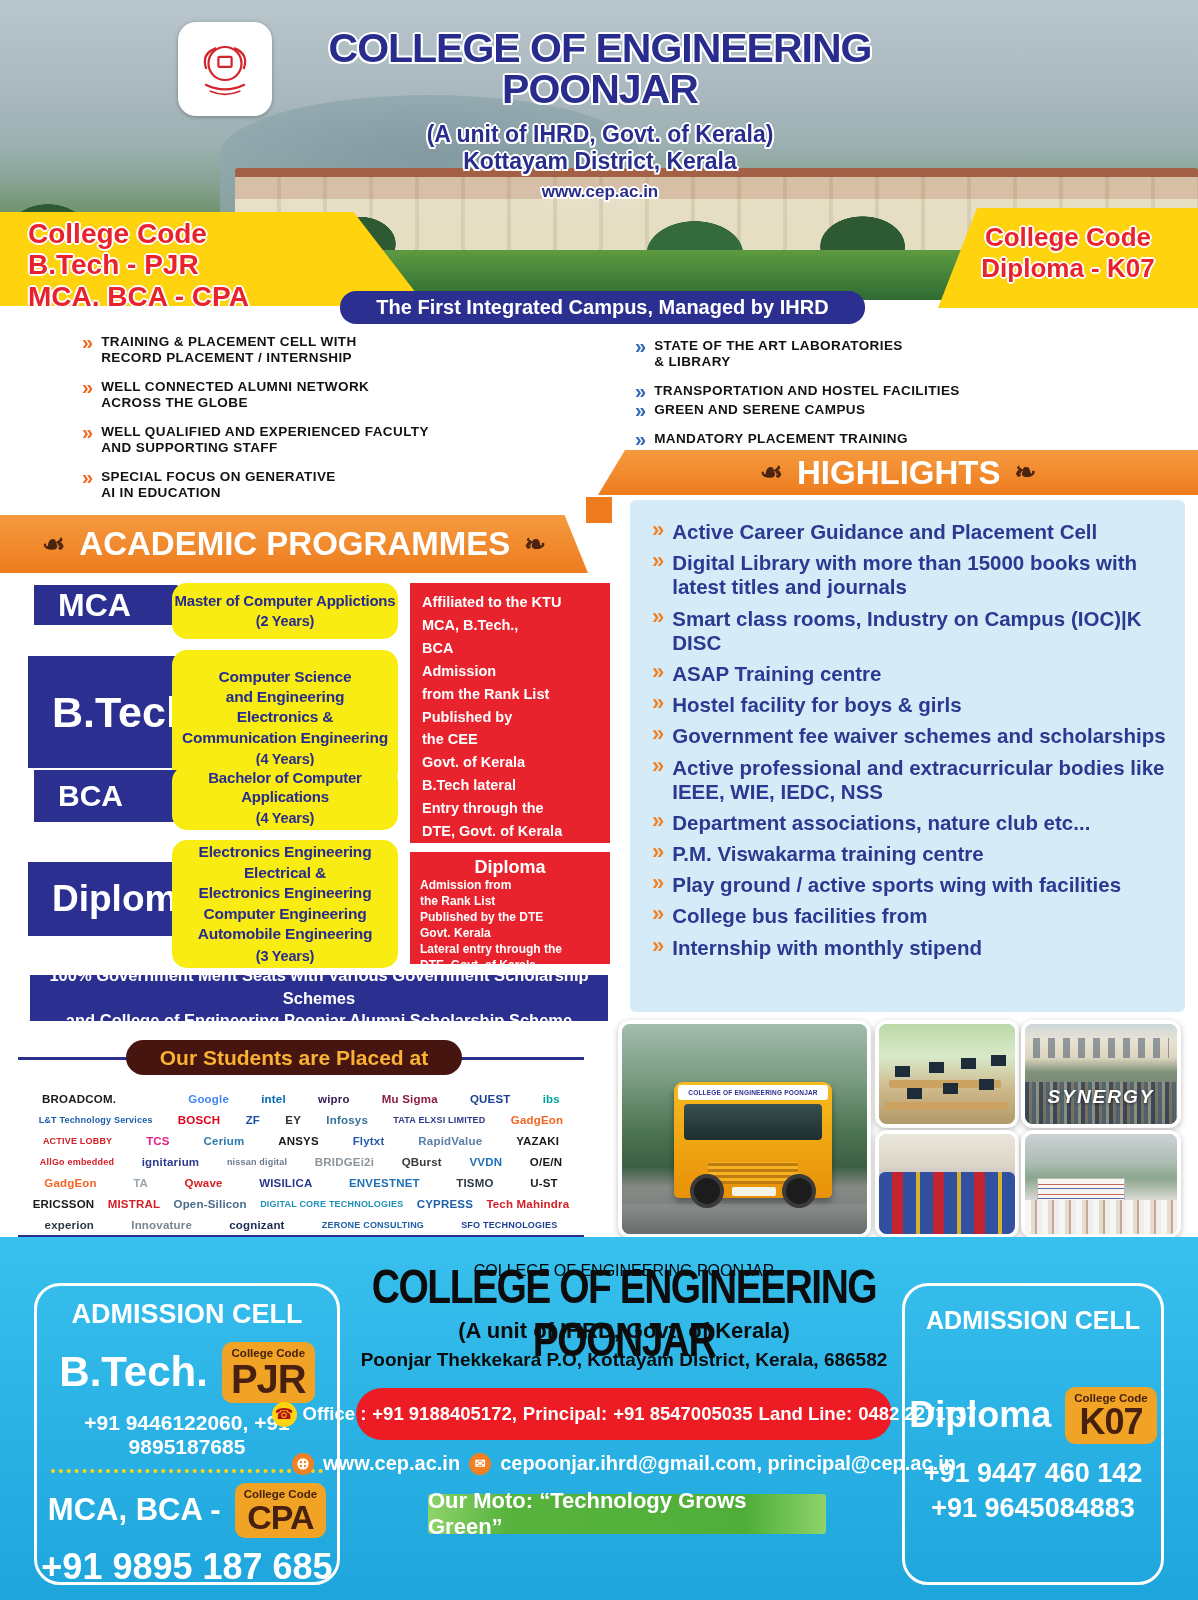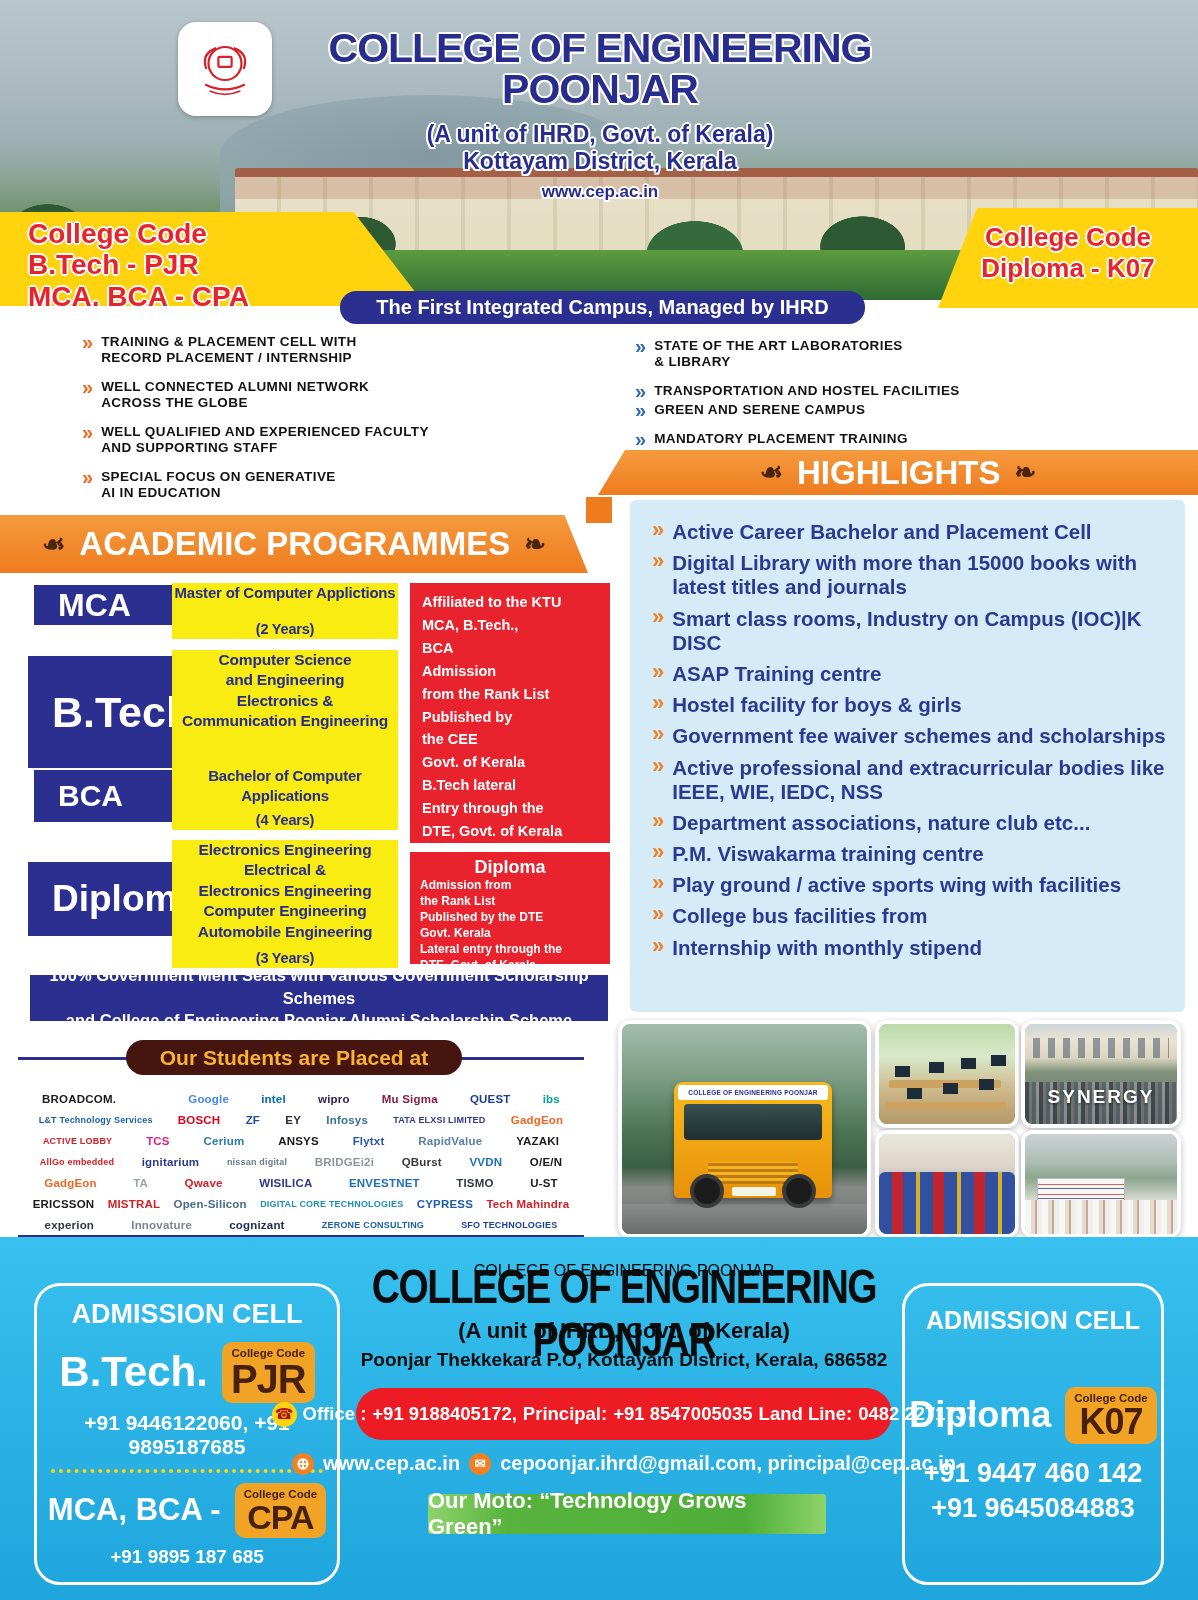--- a/index.html
+++ b/index.html
@@ -54,22 +54,22 @@
 
   
   .oband{background:linear-gradient(180deg,#f59a3e,#ee7c1f);display:flex;align-items:center;justify-content:center;gap:14px;}
   .oband .btitle{color:#fff;font-weight:900;font-size:33px;letter-spacing:0;}
   .flr{color:#4a2410;font-size:26px;font-weight:700;}
   .oconn{background:#ee7c1f;}
 
   
   .parrow{background:#2b2f90;color:#fff;font-weight:900;display:flex;align-items:center;padding-left:24px;
     clip-path:polygon(0 0,82% 0,100% 50%,82% 100%,0 100%);}
-  .ybox{background:#f9ec13;border-radius:1px;color:#272c8d;font-weight:800;text-align:center;
-    display:flex;flex-direction:column;justify-content:space-between;font-size:15.5px;line-height:1.32;letter-spacing:-.2px;}
+  .ybox{background:#f9ec13;border-radius:15px;color:#272c8d;font-weight:800;text-align:center;
+    display:flex;flex-direction:column;justify-content:center;font-size:15.5px;line-height:1.32;letter-spacing:-.2px;}
   .ybox .yr{font-size:14.5px;margin-top:2px;}
   .rbox{background:#e8232e;color:#fff;font-weight:700;}
   .merit{left:30px;top:975px;width:578px;height:46px;background:#2b2f90;color:#fff;font-weight:800;
     font-size:16.5px;line-height:1.38;display:flex;align-items:center;justify-content:center;text-align:center;}
 
   
   .hl-band{left:598px;top:450px;width:600px;height:45px;clip-path:polygon(0 100%,4.5% 0,100% 0,100% 100%);}
   .hl-panel{left:630px;top:500px;width:555px;height:512px;background:#d5ebf8;border-radius:6px;
     padding:20px 14px 10px 22px;box-sizing:border-box;}
   .hl-item{display:flex;gap:10px;margin-bottom:7px;align-items:flex-start;}
@@ -299,21 +299,21 @@
 and College of Engineering Poonjar Alumni Scholarship Scheme</div>
 
   <div class="abs oband hl-band">
     <span class="flr">☙</span>
     <span class="btitle">HIGHLIGHTS</span>
     <span class="flr">❧</span>
   </div>
   <div class="abs hl-panel">
     <div class="hl-item">
         <span class="hl-ar">»</span>
-        <span class="hl-tx">Active Career Bachelor and Placement Cell</span>
+        <span class="hl-tx">Active Career Guidance and Placement Cell</span>
       </div>
     <div class="hl-item">
         <span class="hl-ar">»</span>
         <span class="hl-tx">Digital Library with more than 15000 books with latest titles and journals</span>
       </div>
     <div class="hl-item">
         <span class="hl-ar">»</span>
         <span class="hl-tx">Smart class rooms, Industry on Campus (IOC)|K DISC</span>
       </div>
     <div class="hl-item">
@@ -435,21 +435,21 @@
       </div>
     </div>
   </div>
   <div class="abs photo" style="left:875px;top:1020px;width:136px;height:100px;">
     <div class="cls-bg">
       <div class="desk" style="left:10px;top:56px;width:112px;"></div>
       <div class="desk" style="left:6px;top:78px;width:122px;"></div>
       <div class="mons"></div>
     </div>
   </div>
-  <div class="abs photo" style="left:1021px;top:1020px;width:152px;height:100px;">
+  <div class="abs photo" style="left:1021px;top:1020px;width:152px;height:100px;font-style:italic;">
     <div class="syn-bg">
       <div class="syn-win"></div>
       <div class="crowd"></div>
       <div class="syn-label">SYNERGY</div>
     </div>
   </div>
   <div class="abs photo" style="left:875px;top:1130px;width:136px;height:100px;">
     <div class="grad-bg">
         <div class="grad-crowd"></div>
       </div>
@@ -474,21 +474,21 @@
       </div>
       <div class="phones" style="margin-top:8px;">+91 9446122060, +91 9895187685</div>
       <div class="dotsep"></div>
       <div class="prog-row">
         <span class="prog" style="font-size:31px;">MCA, BCA -</span>
         <span class="badge">
           <div class="bl">College Code</div>
           <div class="bc" style="font-size:34px;">CPA</div>
         </span>
       </div>
-      <div class="phones" style="margin-top:8px;font-size:19px;font-weight:900;">+91 9895 187 685</div>
+      <div class="phones" style="margin-top:8px;font-size:36px;font-weight:900;">+91 9895 187 685</div>
     </div>
 
     <div class="adm-box" style="left:902px;top:46px;width:262px;height:302px;">
       <div class="adm-title" style="font-size:25px;margin-top:20px;">ADMISSION CELL</div>
       <div class="prog-row" style="margin-top:52px;">
         <span class="prog" style="font-size:36px;">Diploma</span>
         <span class="badge">
           <div class="bl">College Code</div>
           <div class="bc" style="font-size:36px;">K07</div>
         </span>

